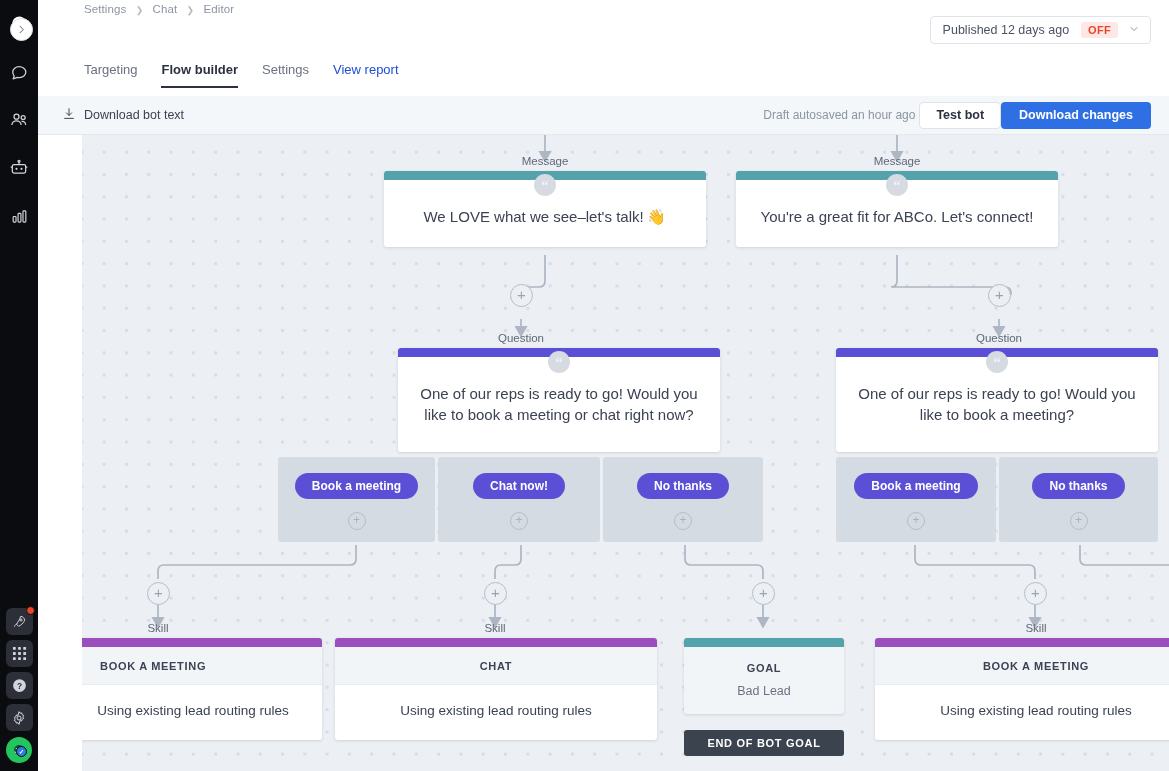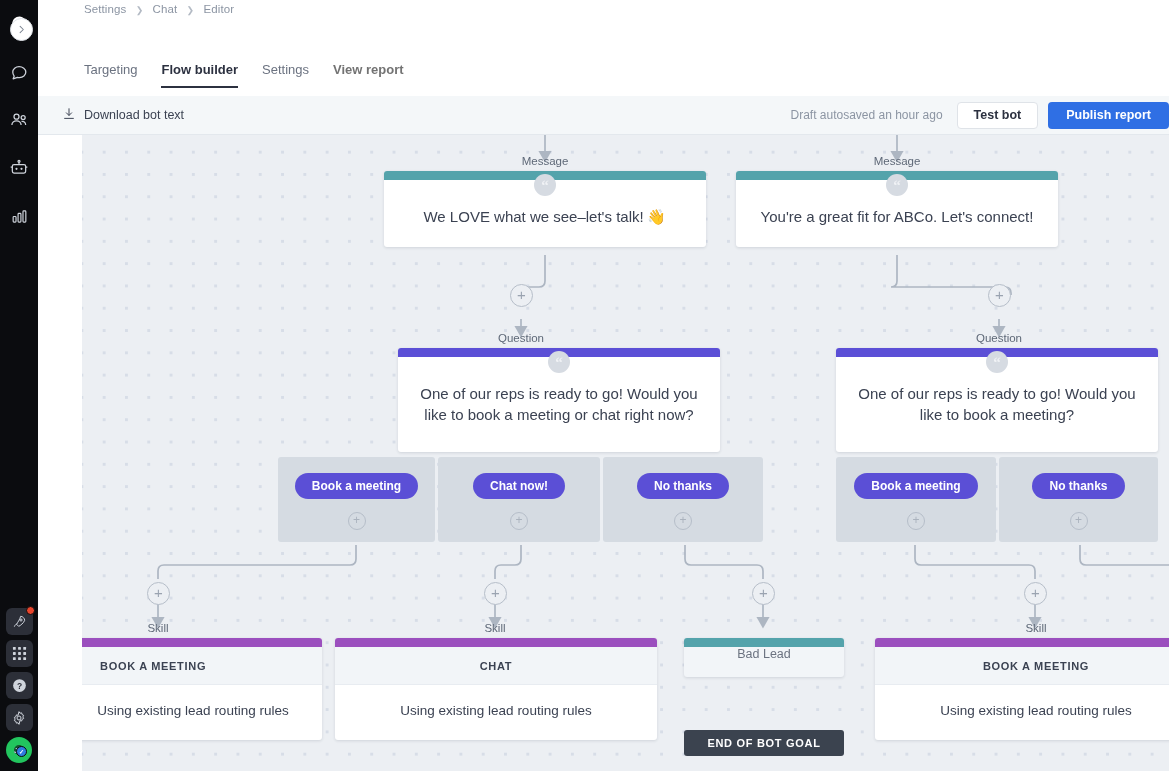--- a/index.html
+++ b/index.html
@@ -79,34 +79,34 @@
 
   .tabs {
     position: absolute; left: 46px; top: 62px; display: flex; align-items: flex-end;
     gap: 24px;
   }
   .tab {
     font-size: 13px; color: #6b7280; padding-bottom: 9px; cursor: pointer;
     border-bottom: 2px solid transparent; white-space: nowrap;
   }
   .tab.active { color: #2c3140; font-weight: bold; border-bottom-color: #2c3140; }
-  .tab.link { color: #737373; font-weight: bold; }
+  .tab.link { color: #1d4ed8; font-weight: normal; }
 
   
   .toolbar {
     position: absolute; left: 38px; top: 96px; width: 1131px; height: 39px;
     background: #f4f7f9; border-bottom: 1px solid #e3e8ed;
     display: flex; align-items: center; z-index: 25;
   }
   .dl-btn {
     display: flex; align-items: center; gap: 8px; margin-left: 24px; cursor: pointer;
     font-size: 12.5px; color: #3b4252;
   }
   .tb-right {
-    margin-left: auto; display: flex; align-items: center; gap: 10px; 
+    margin-left: auto; display: flex; align-items: center; margin-right: 18px;
   }
   .autosave { font-size: 12px; color: #8c95a3; margin-right: 4px; }
   .btn-ghost {
     background: #fff; border: 1px solid #dfe3e8; border-radius: 4px;
     height: 27px; padding: 0 16px; font-size: 12.5px; font-weight: bold; color: #2c3140;
     cursor: pointer; font-family: "Liberation Sans", sans-serif;
   }
   .btn-primary {
     background: #2f6fe4; border: none; border-radius: 4px;
     height: 27px; padding: 0 18px; font-size: 12.5px; font-weight: bold; color: #fff;
@@ -286,20 +286,29 @@
 
   <div class="header">
     <div class="breadcrumb">
       <span>Settings</span>
       <span class="sep">❯</span>
       <span>Chat</span>
       <span class="sep">❯</span>
       <span>Editor</span>
     </div>
 
+    <div class="status-pill">
+      <span class="stxt">Published 12 days ago</span>
+      <span class="off">OFF</span>
+      <span class="chev">
+        <svg width="12" height="12" viewBox="0 0 24 24" fill="none" stroke="#8c95a3" stroke-width="2">
+            <path d="M6 9l6 6 6-6" stroke-linecap="round" stroke-linejoin="round"></path>
+          </svg>
+      </span>
+    </div>
 
     <div class="tabs">
       <div class="tab">Targeting</div>
       <div class="tab active">Flow builder</div>
       <div class="tab">Settings</div>
       <div class="tab link">View report</div>
     </div>
   </div>
 
   <div class="collapse-btn">
@@ -313,21 +322,21 @@
       <span>
         <svg width="14" height="14" viewBox="0 0 24 24" fill="none" stroke="#3b4252" stroke-width="1.7">
             <path d="M12 3v11M7.5 10l4.5 4.5 4.5-4.5M4.5 19.5h15" stroke-linecap="round" stroke-linejoin="round"></path>
           </svg>
       </span>
       <span>Download bot text</span>
     </div>
     <div class="tb-right">
       <span class="autosave">Draft autosaved an hour ago</span>
       <button class="btn-ghost">Test bot</button>
-      <button class="btn-primary">Publish report</button>
+      <button class="btn-primary">Download changes</button>
     </div>
   </div>
 
   <div class="canvas">
 
     <svg class="wires" viewBox="0 0 1131 636">
       <defs>
         <marker id="arw" markerWidth="8" markerHeight="8" refX="3.2" refY="4" orient="auto">
           <path d="M0 0 L7 4 L0 8 z" fill="#adb6c2"></path>
         </marker>
@@ -428,20 +437,21 @@
 
     <div class="node-label" style="left:383px; top:487px; width:60px;">Skill</div>
     <div class="skill-card" style="left:253px; top:503px; width:322px;">
       <div class="skill-bar"></div>
       <div class="skill-head">CHAT</div>
       <div class="skill-body">Using existing lead routing rules</div>
     </div>
 
     <div class="goal-card" style="left:602px; top:503px; width:160px;">
       <div class="goal-bar"></div>
+      <div class="goal-title">GOAL</div>
       <div class="goal-sub">Bad Lead</div>
     </div>
     <div class="endflow" style="left:602px; top:595px; width:160px;">END OF BOT GOAL</div>
 
     <div class="node-label" style="left:924px; top:487px; width:60px;">Skill</div>
     <div class="skill-card" style="left:793px; top:503px; width:322px;">
       <div class="skill-bar"></div>
       <div class="skill-head">BOOK A MEETING</div>
       <div class="skill-body">Using existing lead routing rules</div>
     </div>

